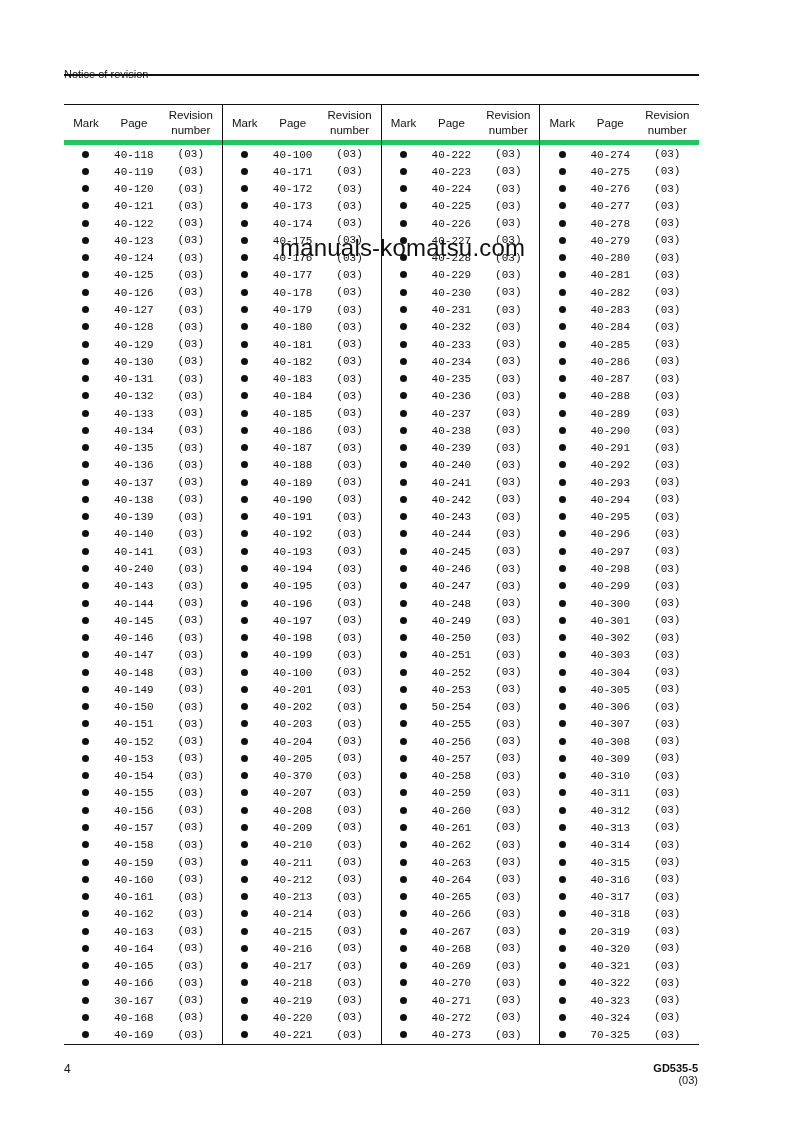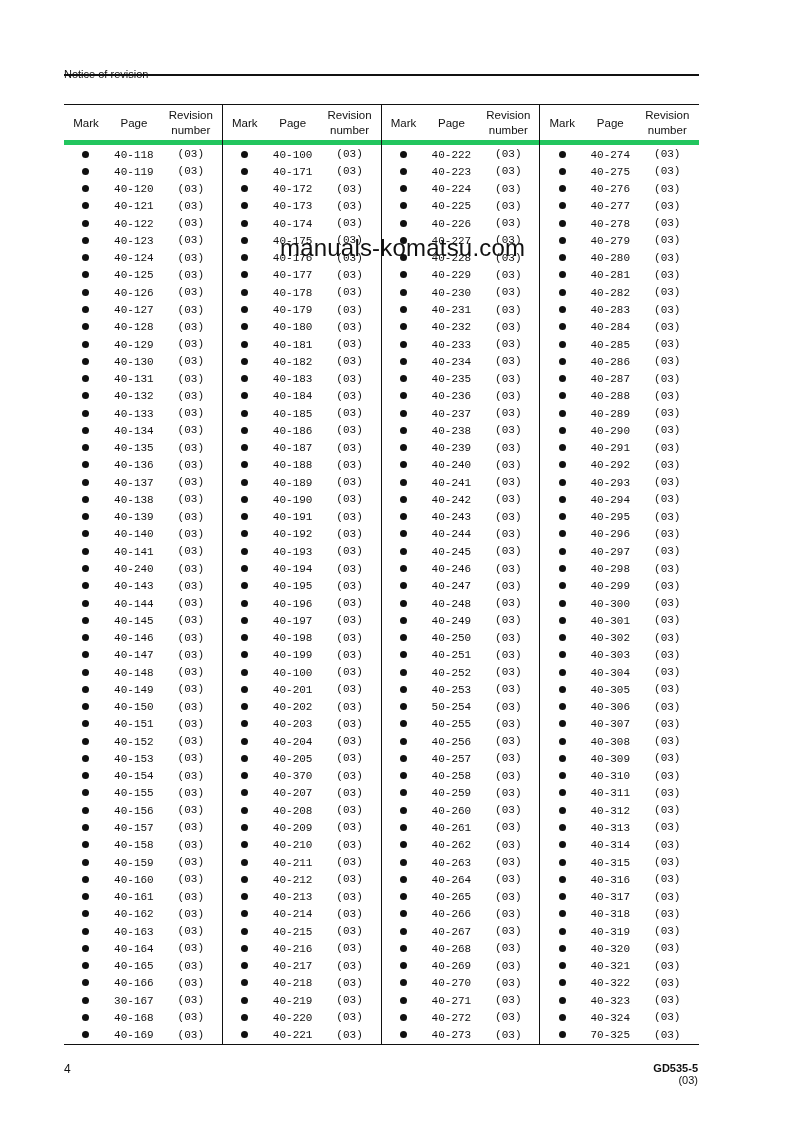--- a/index.html
+++ b/index.html
@@ -1080,21 +1080,21 @@
             <div class="c-page">40-317</div>
             <div class="c-rev">(03)</div>
           </div>
           <div class="row">
             <div class="c-mark"><span class="bullet"></span></div>
             <div class="c-page">40-318</div>
             <div class="c-rev">(03)</div>
           </div>
           <div class="row">
             <div class="c-mark"><span class="bullet"></span></div>
-            <div class="c-page">40-319</div>
+            <div class="c-page">20-319</div>
             <div class="c-rev">(03)</div>
           </div>
           <div class="row">
             <div class="c-mark"><span class="bullet"></span></div>
             <div class="c-page">40-320</div>
             <div class="c-rev">(03)</div>
           </div>
           <div class="row">
             <div class="c-mark"><span class="bullet"></span></div>
             <div class="c-page">40-321</div>

